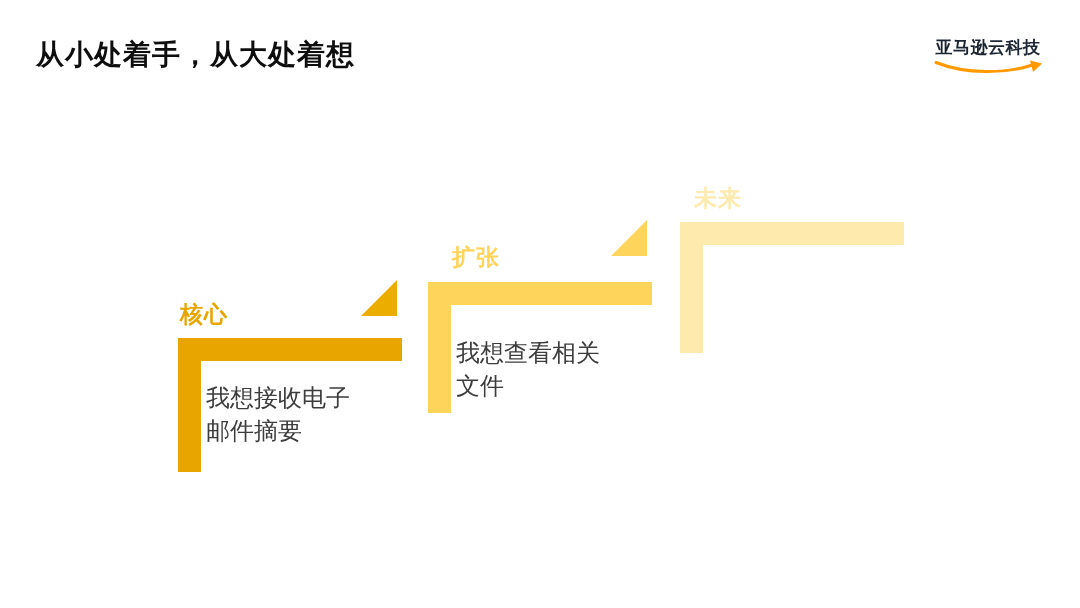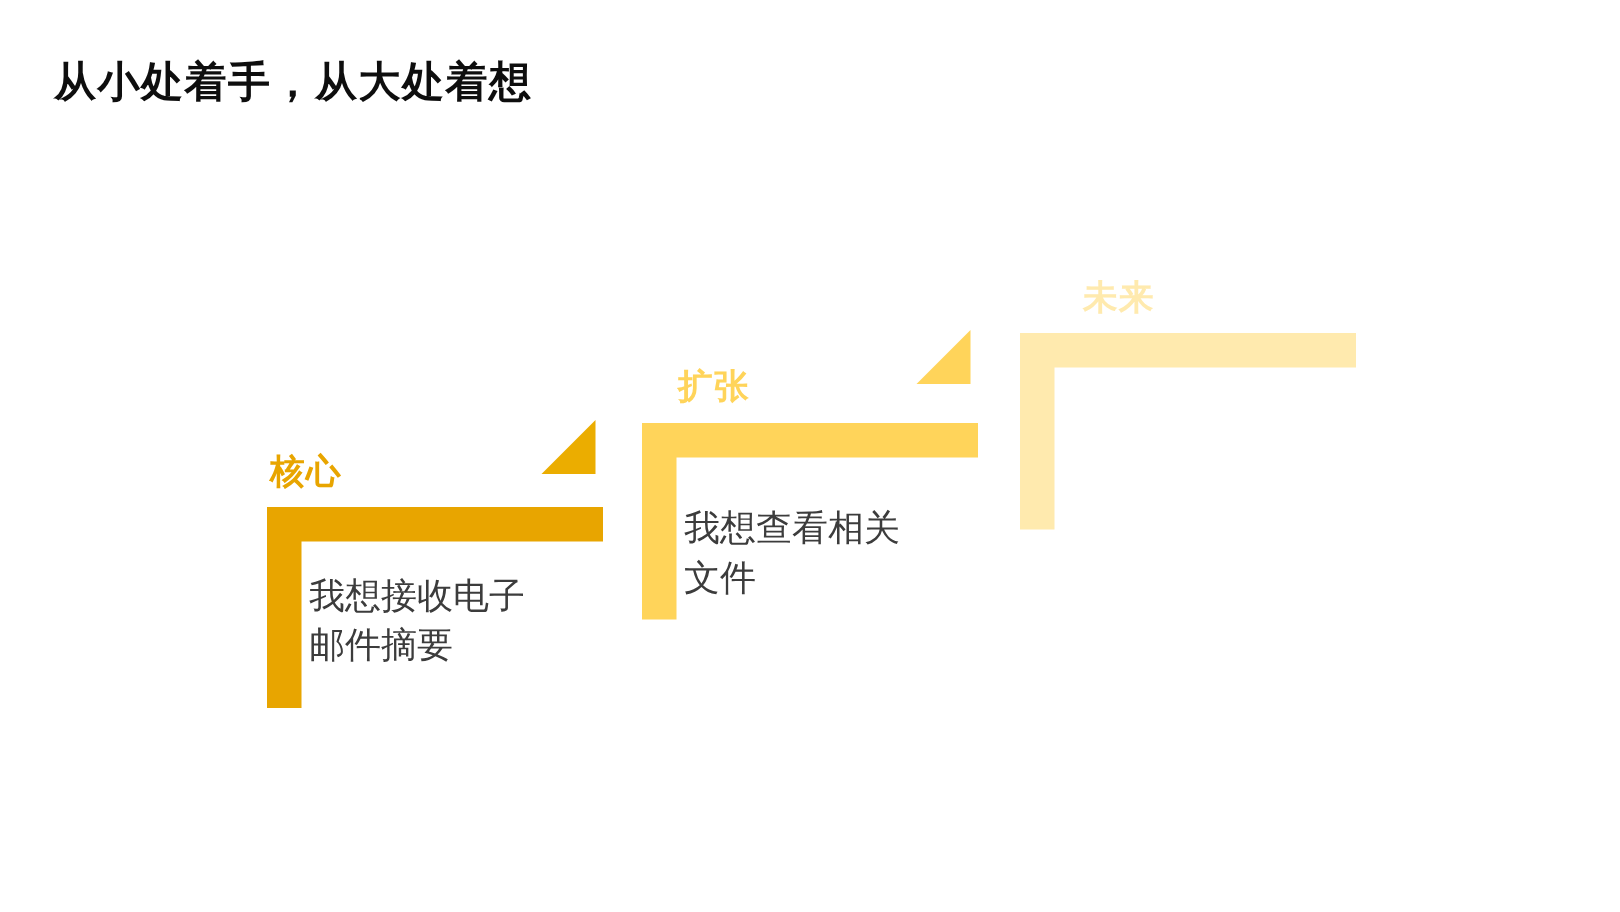--- a/index.html
+++ b/index.html
@@ -12,21 +12,21 @@
   
   .brand{position:absolute;top:36px;right:32px;width:120px;text-align:center;}
   .brand-name{font-size:17px;font-weight:800;color:#1b2532;letter-spacing:.5px;white-space:nowrap;}
   .brand-smile{display:block;margin-top:1px;}
   .brand-smile svg{display:block;margin:0 auto;}
 
   
   .step-label{position:absolute;font-size:23px;font-weight:800;letter-spacing:1px;}
   .lbl-1{left:180px;top:299px;}
   .lbl-2{left:452px;top:242px;}
-  .lbl-3{left:694px;top:183px;margin-left:28px;}
+  .lbl-3{left:694px;top:183px;}
 
   .step-corner{position:absolute;box-sizing:border-box;border-top:23px solid transparent;border-left:23px solid transparent;}
   .bar-1{left:178px;top:338px;width:224px;height:134px;}
   .bar-2{left:428px;top:282px;width:224px;height:131px;}
   .bar-3{left:680px;top:222px;width:224px;height:131px;}
 
   .step-text{position:absolute;font-size:24px;line-height:1.38;color:#3c3c3c;width:156px;}
   .txt-1{left:206px;top:381px;}
   .txt-2{left:456px;top:312px;margin-top:24px;}
   .txt-3{left:707px;top:248px;}
@@ -43,20 +43,29 @@
   .datafun{position:absolute;right:26px;top:557px;height:40px;display:flex;align-items:center;gap:1px;z-index:2;}
   .df-text{font-size:21px;font-weight:800;font-style:italic;letter-spacing:.5px;}
 </style>
 </head>
 <body>
 
 <div class="slide">
 
   <h1 class="title">从小处着手，从大处着想</h1>
 
+  <div class="brand">
+    <div class="brand-name">亚马逊云科技</div>
+    <span class="brand-smile" style="color: rgb(255, 153, 0);">
+      <svg width="112" height="16" viewBox="0 0 112 16">
+        <path d="M4 2.5 C 34 14.5, 74 14, 102 4.5" fill="none" stroke="currentColor" stroke-width="3" stroke-linecap="round"></path>
+        <path d="M98 0.5 L110 3.5 L101 12 Z" fill="currentColor"></path>
+      </svg>
+    </span>
+  </div>
 
   <div class="step-label lbl-1" style="color: rgb(232, 165, 0);">核心</div>
   <div class="step-corner bar-1" style="border-top-color: rgb(232, 165, 0); border-left-color: rgb(232, 165, 0);"></div>
   <div class="step-text txt-1">我想接收电子邮件摘要</div>
 
   <div class="arrow arr-1" style="border-bottom-color: rgb(235, 173, 0);"></div>
 
   <div class="step-label lbl-2" style="color: rgb(255, 212, 90);">扩张</div>
   <div class="step-corner bar-2" style="border-top-color: rgb(255, 212, 90); border-left-color: rgb(255, 212, 90);"></div>
   <div class="step-text txt-2">我想查看相关文件</div>

